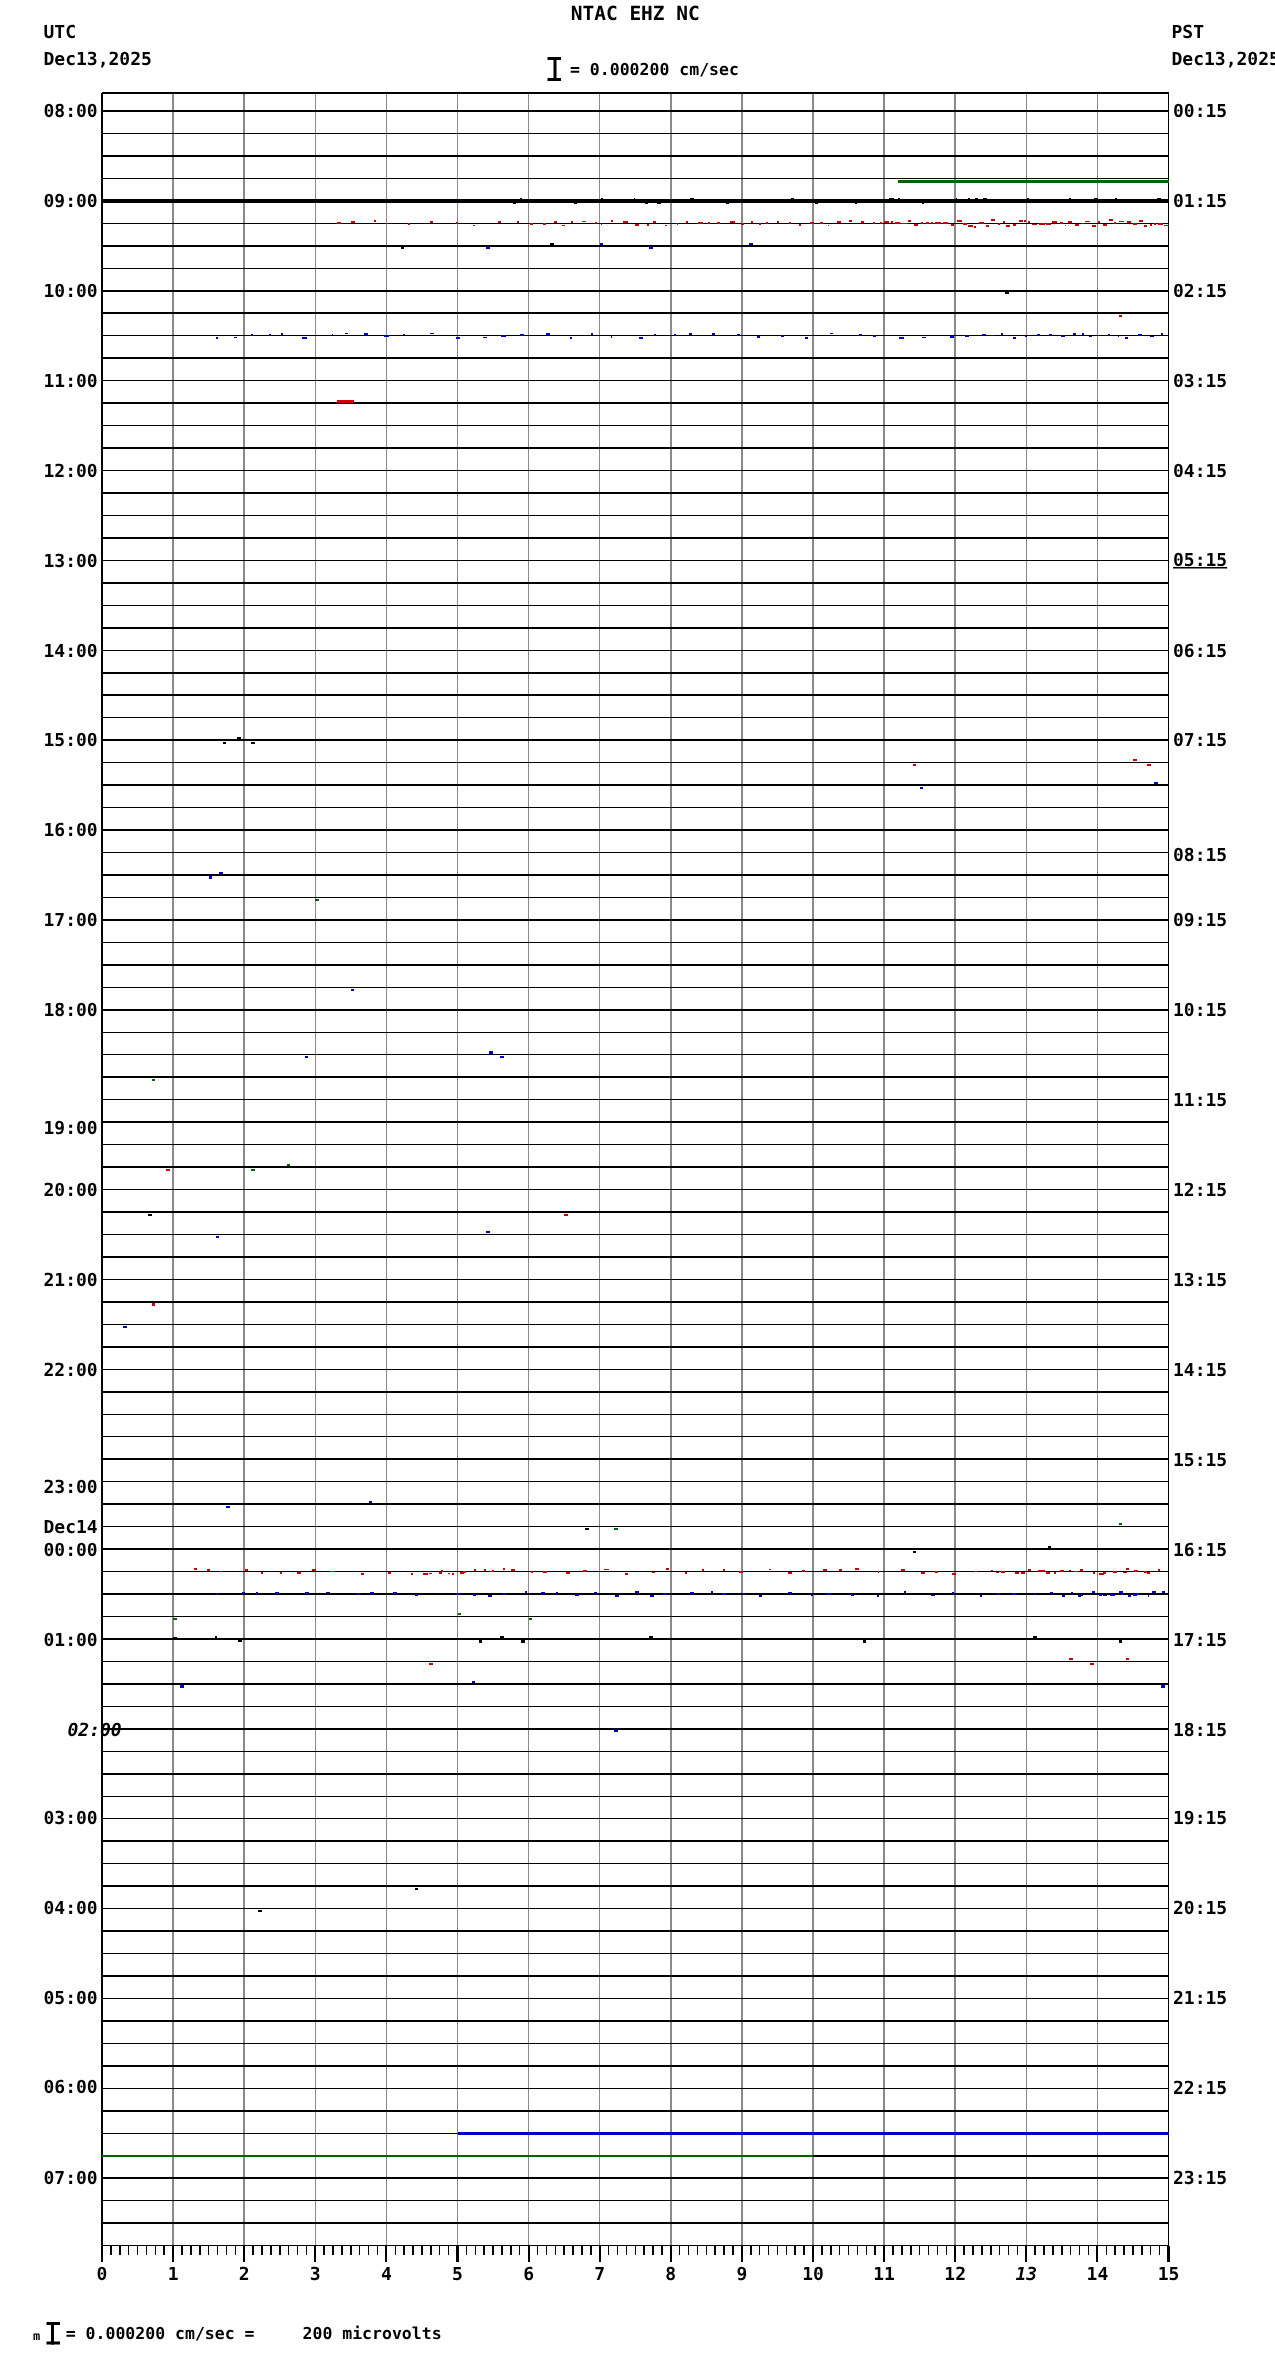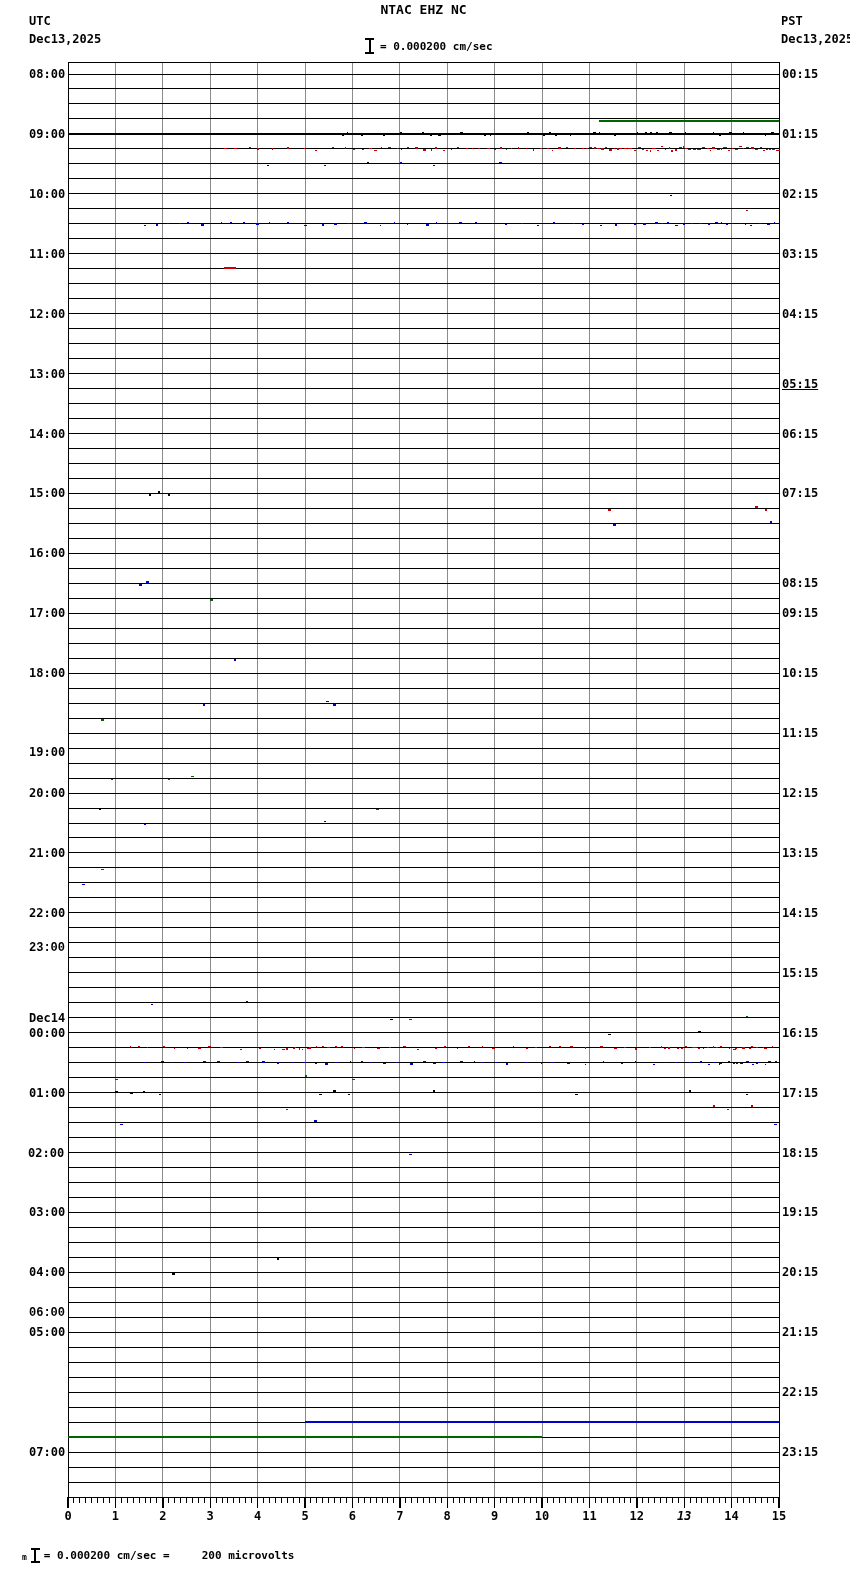--- a/index.html
+++ b/index.html
@@ -706,38 +706,38 @@
       <div class="rowlabel" style="left: 13px; top: 366.6px;">13:00</div>
       <div class="rowlabel" style="left: 13px; top: 426.52px;">14:00</div>
       <div class="rowlabel" style="left: 13px; top: 486.44px;">15:00</div>
       <div class="rowlabel" style="left: 13px; top: 546.36px;">16:00</div>
       <div class="rowlabel" style="left: 13px; top: 606.28px;">17:00</div>
       <div class="rowlabel" style="left: 13px; top: 666.2px;">18:00</div>
       <div class="rowlabel" style="left: 13px; top: 745px;">19:00</div>
       <div class="rowlabel" style="left: 13px; top: 786.04px;">20:00</div>
       <div class="rowlabel" style="left: 13px; top: 845.96px;">21:00</div>
       <div class="rowlabel" style="left: 13px; top: 905.88px;">22:00</div>
-      <div class="rowlabel" style="left: 13px; top: 941px; font-family: Liberation Mono, monospace;">23:00</div>
+      <div class="rowlabel" style="left: 13px; top: 984px;">23:00</div>
       <div class="rowlabel" style="left: 13px; top: 1025.72px;">00:00</div>
       <div class="rowlabel" style="left: 13px; top: 1085.64px;">01:00</div>
-      <div class="rowlabel" style="left: 12px; top: 1145.56px;">02:00</div>
+      <div class="rowlabel" style="left: 29px; top: 1145.56px; font-style: italic;">02:00</div>
       <div class="rowlabel" style="left: 13px; top: 1205.48px;">03:00</div>
       <div class="rowlabel" style="left: 13px; top: 1265.4px;">04:00</div>
       <div class="rowlabel" style="left: 13px; top: 1325.32px;">05:00</div>
-      <div class="rowlabel" style="left: 13px; top: 1306px; font-family: Liberation Mono, monospace;">06:00</div>
+      <div class="rowlabel" style="left: 13px; top: 1384px;">06:00</div>
       <div class="rowlabel" style="left: 13px; top: 1445.16px;">07:00</div>
       <div class="rowlabel" style="left: 766px; top: 67px;">00:15</div>
       <div class="rowlabel" style="left: 766px; top: 126.92px;">01:15</div>
       <div class="rowlabel" style="left: 766px; top: 186.84px;">02:15</div>
       <div class="rowlabel" style="left: 766px; top: 246.76px;">03:15</div>
       <div class="rowlabel" style="left: 766px; top: 306.68px;">04:15</div>
-      <div class="rowlabel" style="left: 766px; top: 377px; text-decoration: underline;">05:15</div>
+      <div class="rowlabel" style="left: 766px; top: 366px; text-decoration: underline;">05:15</div>
       <div class="rowlabel" style="left: 766px; top: 426.52px;">06:15</div>
       <div class="rowlabel" style="left: 766px; top: 486.44px;">07:15</div>
-      <div class="rowlabel" style="left: 766px; top: 576px;">08:15</div>
+      <div class="rowlabel" style="left: 766px; top: 563px;">08:15</div>
       <div class="rowlabel" style="left: 766px; top: 606.28px;">09:15</div>
       <div class="rowlabel" style="left: 766px; top: 666.2px;">10:15</div>
       <div class="rowlabel" style="left: 766px; top: 726.12px;">11:15</div>
       <div class="rowlabel" style="left: 766px; top: 786.04px;">12:15</div>
       <div class="rowlabel" style="left: 766px; top: 845.96px;">13:15</div>
       <div class="rowlabel" style="left: 766px; top: 905.88px;">14:15</div>
       <div class="rowlabel" style="left: 766px; top: 965.8px;">15:15</div>
       <div class="rowlabel" style="left: 766px; top: 1025.72px;">16:15</div>
       <div class="rowlabel" style="left: 766px; top: 1085.64px;">17:15</div>
       <div class="rowlabel" style="left: 766px; top: 1145.56px;">18:15</div>

